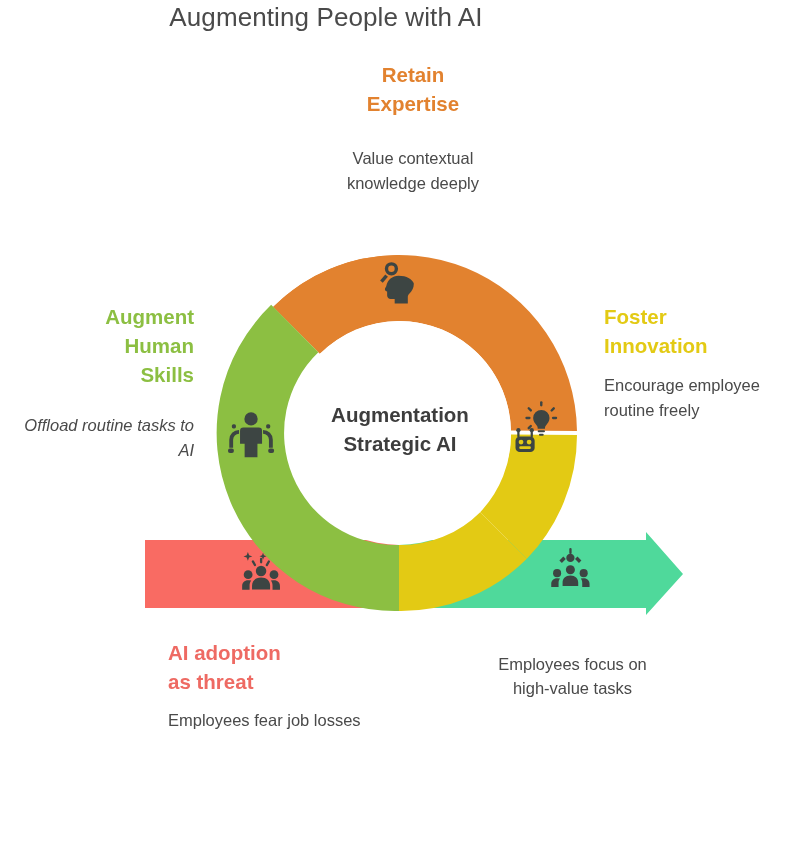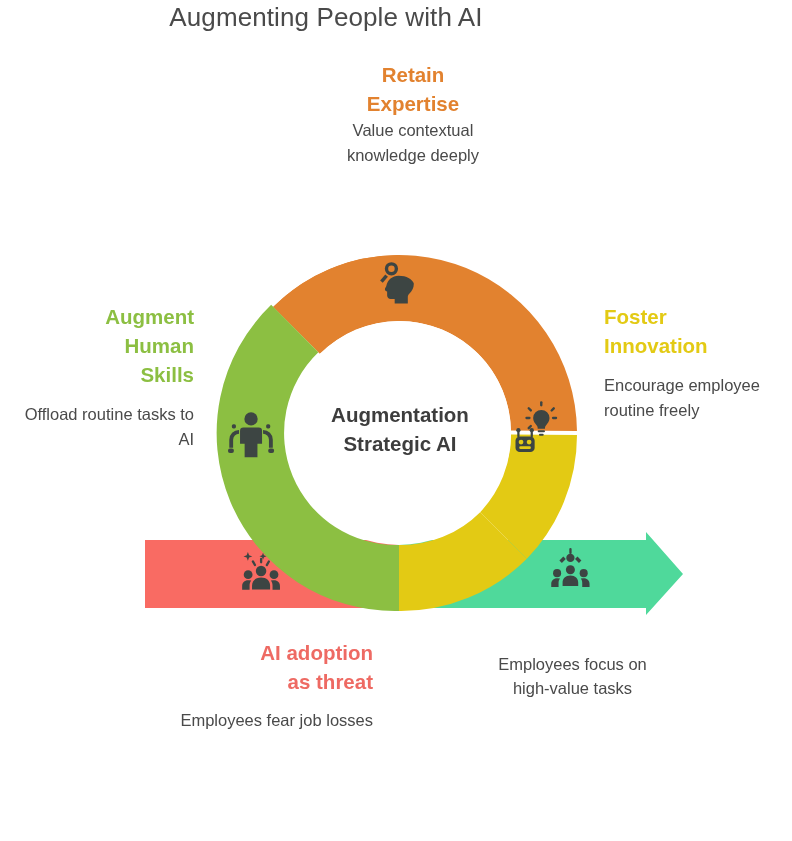--- a/index.html
+++ b/index.html
@@ -48,48 +48,48 @@
   }
 
   
   #label-retain-expertise {
     left: 317px;
     top: 60px;
     width: 192px;
     text-align: center;
   }
   #label-retain-expertise .node-heading { color: #E2822F; }
-  #label-retain-expertise .node-desc { margin-top: 0; }
+  #label-retain-expertise .node-desc { margin-top: 28px; }
 
   
   #label-augment-human-skills {
     left: 18px;
     top: 302px;
     width: 176px;
     text-align: right;
   }
   #label-augment-human-skills .node-heading { color: #8CBF42; }
-  #label-augment-human-skills .node-desc { margin-top: 13px; }
+  #label-augment-human-skills .node-desc { margin-top: 24px; font-style: italic; }
 
   
   #label-foster-innovation {
     left: 604px;
     top: 302px;
     width: 172px;
     text-align: left;
   }
   #label-foster-innovation .node-heading { color: #E3CA14; }
   #label-foster-innovation .node-desc { margin-top: 13px; }
 
   
   #label-ai-threat {
     left: 168px;
     top: 638px;
     width: 205px;
-    text-align: right;
+    text-align: left;
   }
   #label-ai-threat .node-heading { color: #EE6A63; }
   #label-ai-threat .node-desc { margin-top: 12px; }
 
   
   #label-ai-boost {
     left: 480px;
     top: 638px;
     width: 185px;
     text-align: center;

